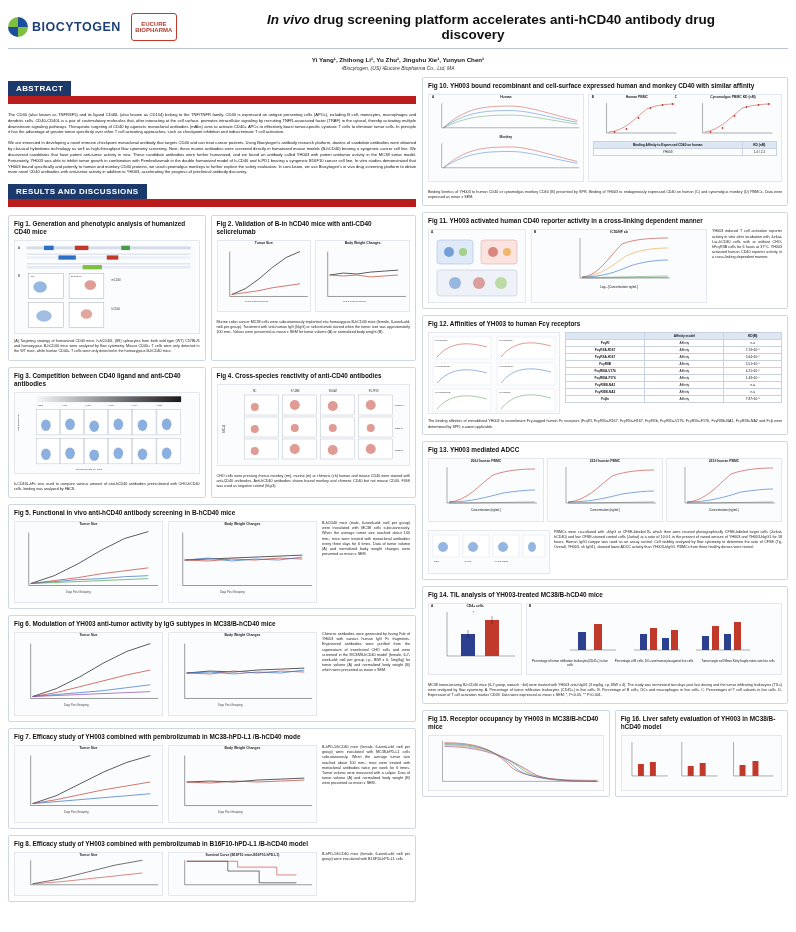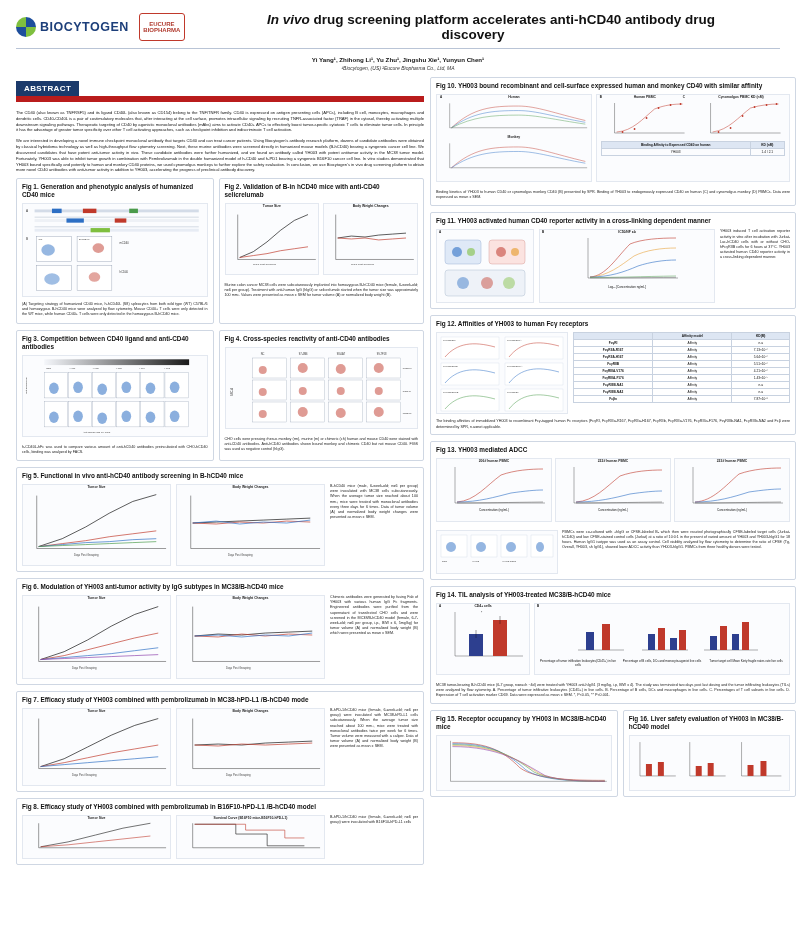--- a/index.html
+++ b/index.html
@@ -3,21 +3,21 @@
 <meta charset="utf-8">
 <style>
   html,body{margin:0;padding:0;}
   body{
     width:796px;height:932px;
     background:#ffffff;
     font-family:"Liberation Sans", sans-serif;
     color:#111;
     overflow:hidden;
   }
-  .poster{position:relative;width:796px;height:932px;box-sizing:border-box;padding:6px 16px;}
+  .poster{position:relative;width:796px;height:932px;box-sizing:border-box;padding:6px 8px;}
   
   .header{display:flex;align-items:center;height:42px;border-bottom:1px solid #b9c4d6;}
   .logos{display:flex;align-items:center;gap:10px;width:190px;flex:0 0 190px;}
   .logo-bio{display:flex;align-items:center;gap:4px;}
   .logo-circle{width:20px;height:20px;border-radius:50%;
     background:conic-gradient(#1d4e9c 0 25%, #7fbf3f 0 50%, #1d4e9c 0 75%, #7fbf3f 0);}
   .logo-text{font-size:12.5px;font-weight:bold;color:#1d3f7a;letter-spacing:.5px;}
   .logo-red{width:44px;height:26px;border:1px solid #c0392b;border-radius:3px;
     display:flex;align-items:center;justify-content:center;}
   .logo-red span{font-size:6px;color:#b03a2e;font-weight:bold;text-align:center;line-height:1.05;}
@@ -26,21 +26,21 @@
   
   .authors{text-align:center;font-size:6.2px;font-weight:bold;margin-top:7px;}
   .affil{text-align:center;font-size:5px;font-style:italic;color:#333;margin-top:2px;}
   
   .cols{display:flex;gap:6px;margin-top:6px;height:830px;}
   .colL{width:408px;flex:0 0 408px;}
   .colR{width:366px;flex:0 0 366px;}
   
   .secbar{background:#1b3a6b;color:#fff;font-size:8px;font-weight:bold;
     padding:3px 8px;display:inline-block;letter-spacing:.4px;}
-  .secbar-wrap{border-bottom:6px solid #b91c1c;margin-bottom:8px;}
+  .secbar-wrap{border-bottom:8px solid #b91c1c;margin-bottom:8px;}
   
   .abstract{font-size:4.1px;line-height:1.42;text-align:justify;color:#111;}
   .abstract p{margin:0 0 5px 0;}
   
   .panel{border:1px solid #cfd7e3;border-radius:2px;margin-bottom:6px;background:#fff;}
   .panel-title{font-size:6.4px;font-weight:bold;padding:4px 5px 2px 5px;color:#111;line-height:1.25;}
   .panel-body{padding:2px 5px 5px 5px;display:flex;gap:5px;}
   .fig{background:#fbfcfe;border:1px solid #e3e8f0;flex:1;position:relative;overflow:hidden;}
   .cap{font-size:3.7px;line-height:1.4;text-align:justify;color:#222;}
   .chart-title{font-size:3.4px;text-align:center;font-weight:bold;color:#222;}
@@ -78,20 +78,23 @@
     <div class="colL">
 
       <div class="secbar-wrap">
         <span class="secbar">ABSTRACT</span>
       </div>
       <div class="abstract">
         <p>The CD40 (also known as TNFRSF5) and its ligand CD40L (also known as CD154) belong to the TNF/TNFR family. CD40 is expressed on antigen presenting cells (APCs), including B cell, monocytes, macrophages and dendritic cells. CD40-CD40L is a pair of costimulatory molecules that, after interacting at the cell surface, promotes intracellular signaling by recruiting TNFR-associated factor (TRAF) in the cytosol, thereby activating multiple downstream signaling pathways. Therapeutic targeting of CD40 by agonistic monoclonal antibodies (mAbs) aims to activate CD40+ APCs to effectively boost tumor-specific cytotoxic T cells to eliminate tumor cells. In principle it has the advantage of greater tumor specificity over other T cell activating approaches, such as checkpoint inhibition and indiscriminate T cell activation.</p>
         <p>We are interested in developing a novel immune checkpoint monoclonal antibody that targets CD40 and can treat cancer patients. Using Biocytogen's antibody research platform, dozens of candidate antibodies were obtained by classical hybridoma technology as well as high-throughput flow cytometry screening. Next, these murine antibodies were screened directly in humanized mouse models (B-hCD40) bearing a syngeneic cancer cell line. We discovered candidates that have potent anti-tumor activity in vivo. These candidate antibodies were further humanized, and we found an antibody called YH003 with potent antitumor activity in the MC38 tumor model. Fortunately, YH003 was able to inhibit tumor growth in combination with Pembrolizumab in the double humanized model of h-CD40 and h-PD1 bearing a syngeneic B16F10 cancer cell line. In vitro studies demonstrated that YH003 bound specifically and potently to human and monkey CD40 proteins, we used cynomolgus monkeys to further explore the safety evaluation. In conclusion, we use Biocytogen's in vivo drug screening platform to obtain more novel CD40 antibodies with anti-tumor activity in addition to YH003, accelerating the progress of preclinical antibody discovery.</p>
       </div>
 
+      <div class="secbar-wrap" style="margin-top:5px;">
+        <span class="secbar">RESULTS AND DISCUSSIONS</span>
+      </div>
 
       <div style="display:flex;gap:5px;">
         <div class="panel" style="width:49%;">
           <div class="panel-title">Fig 1. Generation and phenotypic analysis of humanized CD40 mice</div>
           <div class="panel-body" style="flex-direction:column;">
             <div class="fig" style="height:92px;position:relative;">
               <svg width="100%" height="92" viewBox="0 0 190 92">
                 <text x="3" y="7" font-size="3.2" fill="#333">A</text>
                 <rect x="12" y="4" width="170" height="3" fill="#d4dce8"></rect>
                 <rect x="30" y="3.2" width="10" height="4.6" fill="#2d6fc4"></rect>

